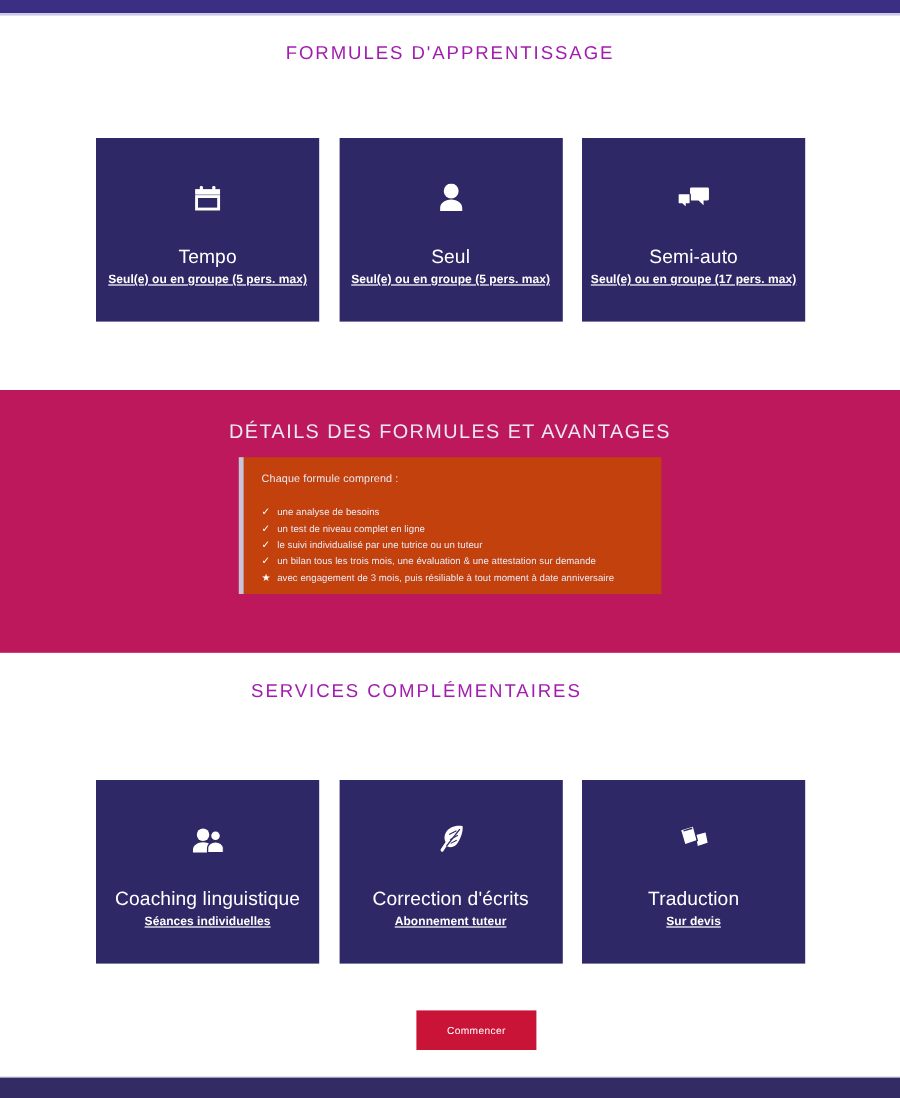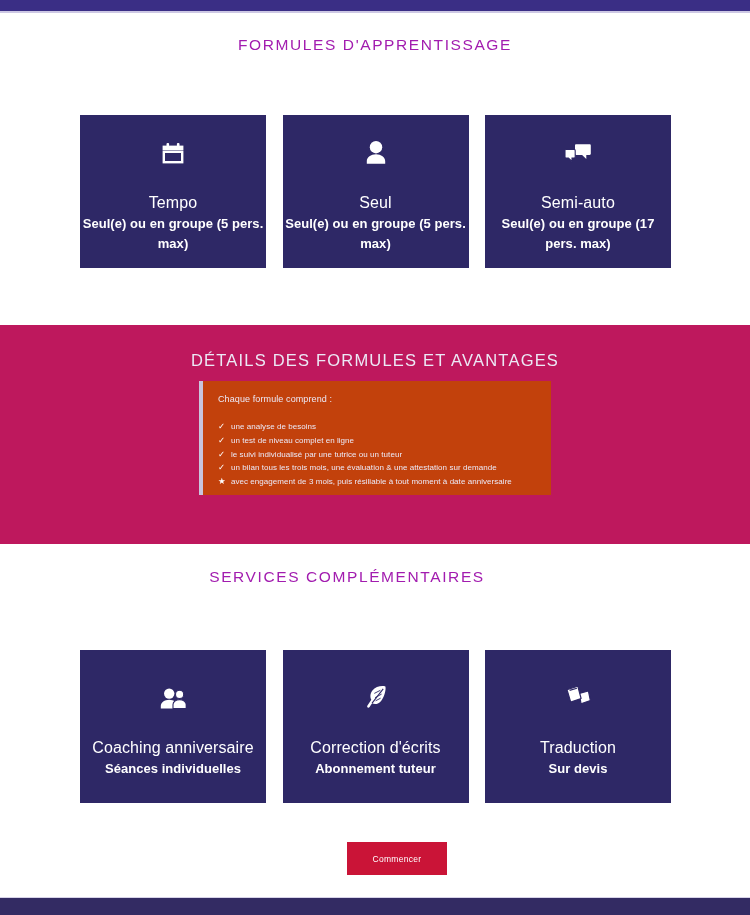--- a/index.html
+++ b/index.html
@@ -91,24 +91,25 @@
     margin-bottom: 11px;
   }
   .card .card-title {
     font-size: 16px;
     font-weight: normal;
     line-height: 1.45;
     letter-spacing: .1px;
     margin-top: 16px;
   }
   .card .card-sub {
-    font-size: 13px;
+    font-size: 10px;
     font-weight: bold;
     line-height: 1.5;
     letter-spacing: .05px;
+    text-decoration: underline;
   }
 
   
   .purple-band {
     position: absolute;
     left: 0;
     top: 325px;
     width: 750px;
     height: 219px;
     background: #be185d;
@@ -274,21 +275,21 @@
 
     <div class="card">
       <div class="icon-wrap">
         <svg width="26" height="21" viewBox="0 0 26 21">
           <circle cx="9.2" cy="5.6" r="5.2" fill="#ffffff"></circle>
           <path d="M9.2 11.8c-4.6 0-8.4 2.8-8.4 6.3v2.4h16.8v-2.4c0-3.5-3.8-6.3-8.4-6.3z" fill="#ffffff"></path>
           <circle cx="19.6" cy="6.4" r="4.1" fill="#ffffff" stroke="#2e2866" stroke-width="1.1"></circle>
           <path d="M19.6 11.6c-3.6 0-6.6 2.2-6.6 4.9v4h13.2v-4c0-2.7-3-4.9-6.6-4.9z" fill="#ffffff" stroke="#2e2866" stroke-width="1.1"></path>
         </svg>
       </div>
-      <div class="card-title">Coaching anniversaire</div>
+      <div class="card-title">Coaching linguistique</div>
       <div class="card-sub">Séances individuelles</div>
     </div>
 
     <div class="card">
       <div class="icon-wrap">
         <svg width="22" height="24" viewBox="0 0 22 24">
           <path d="M20.4 1.4C16.6.3 10.4 1.6 7.4 5.5c-2.5 3.2-2.3 6.7-1.1 9.2l-4 6.1a1.3 1.3 0 0 0 2.1 1.5l2.7-4c2.4 1.1 5.9 1 8.3-1.6 3.6-3.9 5.9-11.9 5-15.3z" fill="#ffffff"></path>
           <path d="M18.2 3.9 7.1 18.1" stroke="#2e2866" stroke-width="1.1" fill="none"></path>
           <path d="M15.4 5.3 9.3 8.4M16.6 9.1l-6.6 3.6M15.6 13.2l-5 2.6" stroke="#2e2866" stroke-width="0.9" fill="none"></path>
         </svg>

